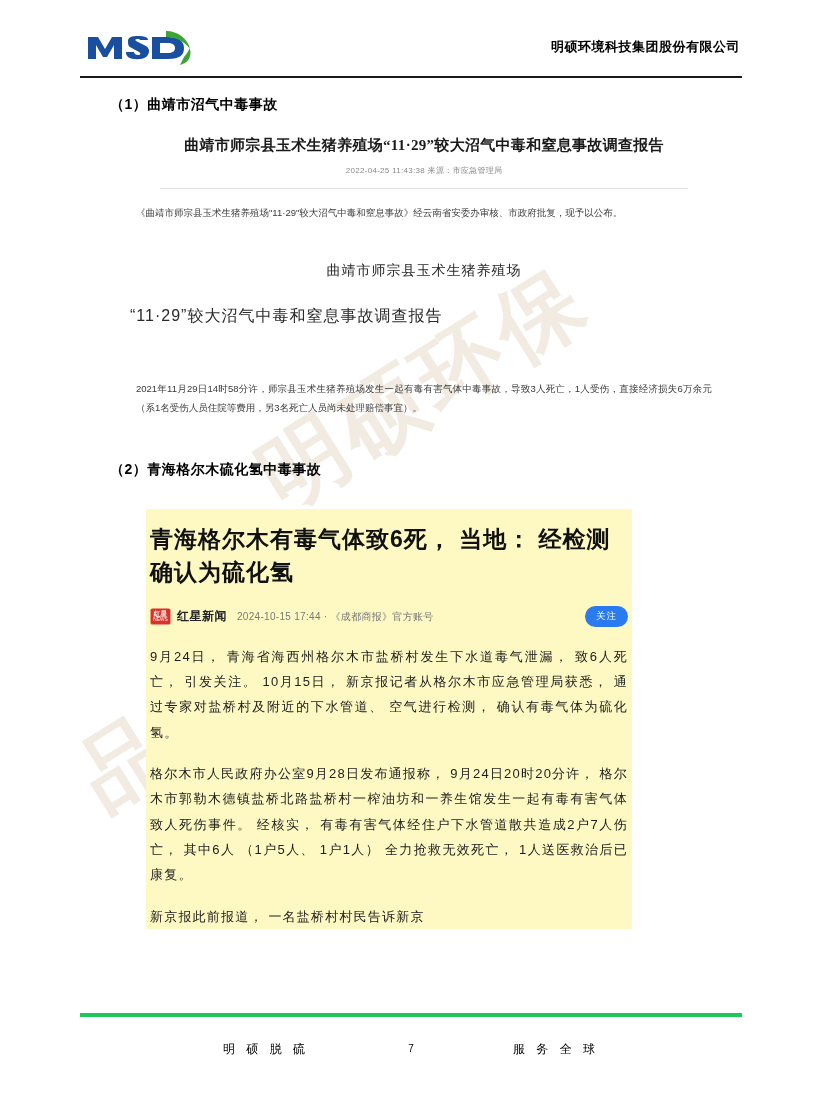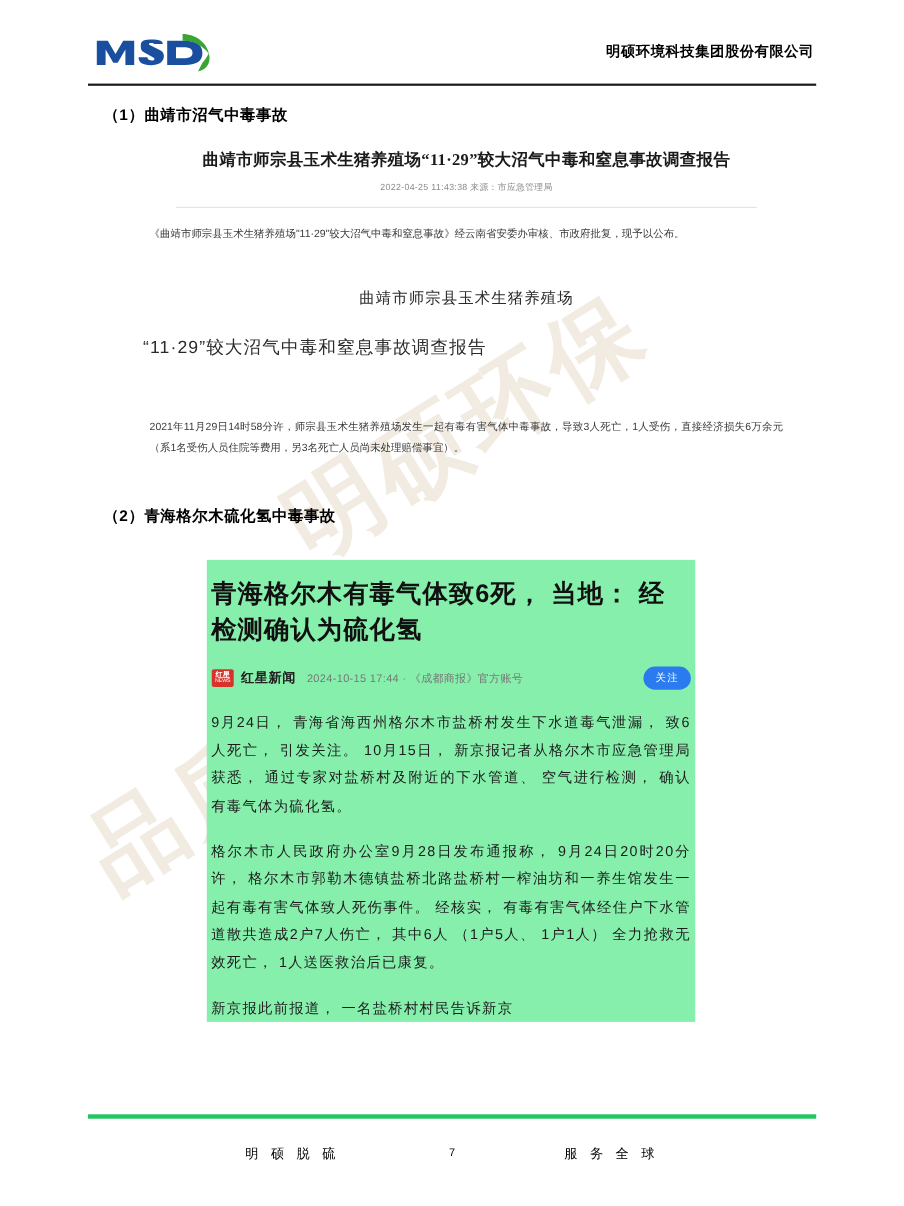--- a/index.html
+++ b/index.html
@@ -77,21 +77,21 @@
   .h-section {
     font-size: 14px;
     font-weight: bold;
     margin-top: 24px;
     letter-spacing: 0.5px;
   }
   .h-sub {
     font-size: 14px;
     font-weight: bold;
     margin-top: 18px;
-    margin-left: 14px;
+    margin-left: 30px;
     letter-spacing: 0.5px;
   }
 
   
   .clip1 {
     margin-top: 22px;
     margin-left: 50px;
     margin-right: 24px;
     position: relative;
   }
@@ -141,23 +141,23 @@
     color: #3a3a3a;
     line-height: 2.0;
     margin-top: 52px;
     padding: 0 6px;
     text-align: justify;
   }
 
   
   .clip2 {
     margin-top: 30px;
-    margin-left: 108px;
+    margin-left: 66px;
     margin-right: 110px;
-    background: #86efac;
+    background: #fef9c3;
     padding: 14px 4px 0 4px;
     position: relative;
   }
   .clip2-title {
     font-family: "Liberation Sans", sans-serif;
     font-size: 23px;
     font-weight: bold;
     color: #111;
     line-height: 1.45;
     letter-spacing: 1px;

